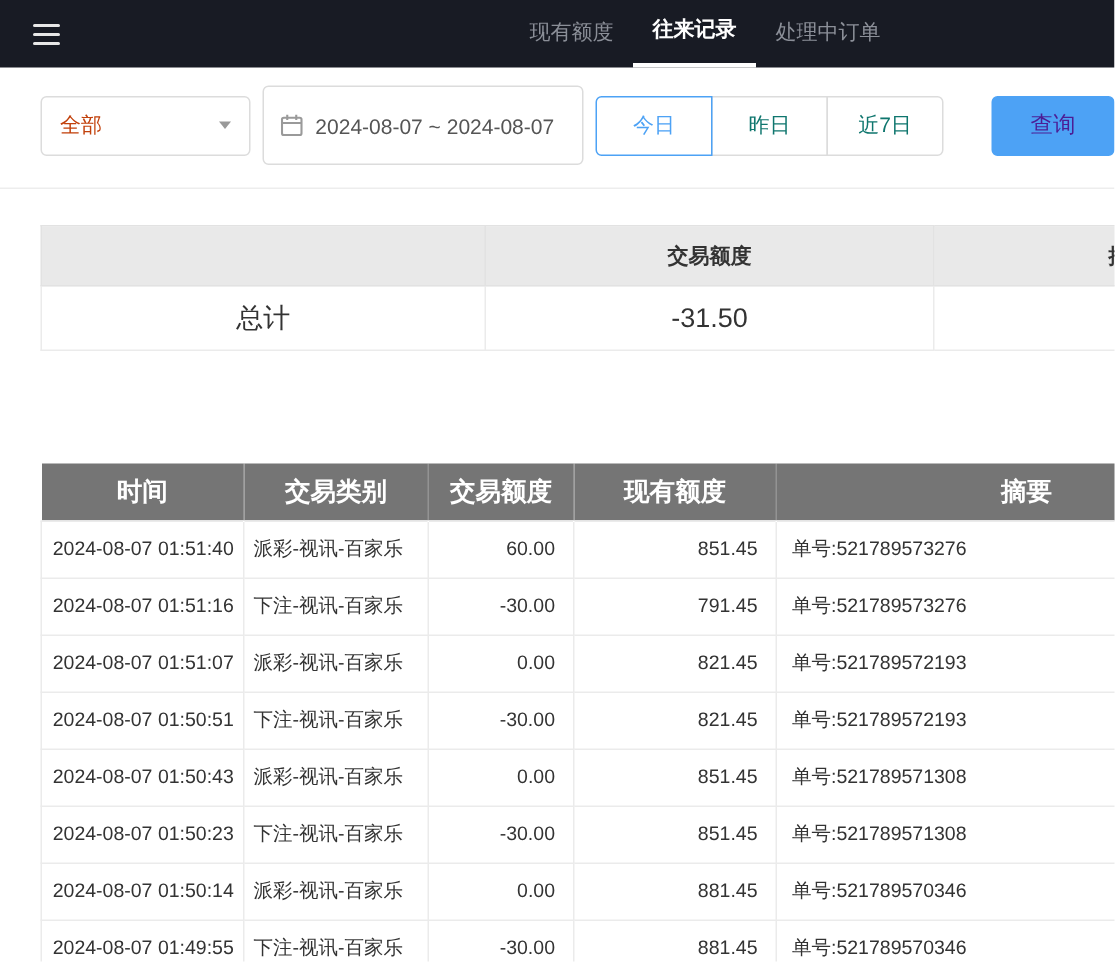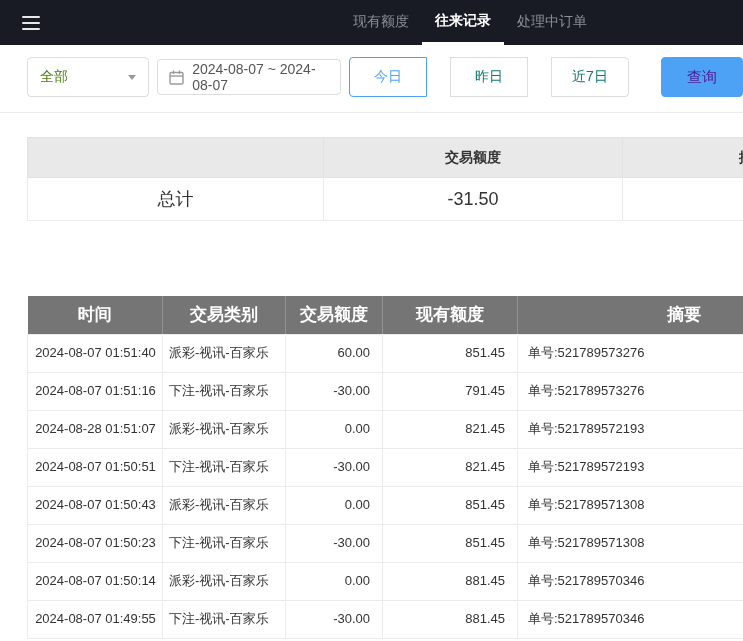--- a/index.html
+++ b/index.html
@@ -14,28 +14,28 @@
   .tabs { display: flex; margin-left: 300px; }
   .tab { padding: 0 13px; line-height: 42px; height: 45px; font-size: 14px;
     color: #8b8f98; cursor: pointer; border-bottom: 3px solid transparent; white-space: nowrap; }
   .tab.active { color: #ffffff; font-weight: bold; border-bottom-color: #ffffff; font-family: Liberation Serif, serif; }
 
   
   .filters { display: flex; align-items: center; padding: 12px 0 15px 27px;
     border-bottom: 1px solid #ededed; }
   .select { width: 150px; height: 40px; border: 1px solid #dcdcdc; border-radius: 4px;
     display: flex; align-items: center; justify-content: space-between;
-    padding: 0 12px; color: #4d7c0f; font-size: 14px; cursor: pointer; background: #fff; }
+    padding: 0 12px; color: #c2410c; font-size: 14px; cursor: pointer; background: #fff; }
   .caret { width: 0; height: 0; border-left: 4px solid transparent;
     border-right: 4px solid transparent; border-top: 5px solid #999; }
-  .date-input { margin-left: 8px; width: 230px; height: 36px; border: 1px solid #dcdcdc;
+  .date-input { margin-left: 8px; width: 230px; height: 53px; border: 1px solid #dcdcdc;
     border-radius: 4px; display: flex; align-items: center; padding: 0 11px;
     color: #555; font-size: 14px; background: #fff; cursor: text; }
   .date-input svg { flex: 0 0 auto; margin-right: 8px; }
-  .btn-group { display: flex; margin-left: 8px; gap: 24px; }
+  .btn-group { display: flex; margin-left: 8px; }
   .qbtn { width: 78px; height: 40px; background: #fff; border: 1px solid #dcdcdc;
     color: #0f766e; font-size: 14px; cursor: pointer; position: relative;
     font-family: inherit; }
   .qbtn + .qbtn { margin-left: -1px; }
   .qbtn:first-child { border-radius: 4px 0 0 4px; }
   .qbtn:last-child { border-radius: 0 4px 4px 0; }
   .qbtn.active { color: #4da2f5; border-color: #4da2f5; z-index: 1; }
   .search-btn { margin-left: 32px; width: 82px; height: 40px; background: #4da2f5;
     border: 1px solid #4da2f5; border-radius: 4px; color: #4c1d95; font-size: 15px;
     cursor: pointer; font-family: inherit; flex: 0 0 auto; }
@@ -159,21 +159,21 @@
 
   <tr>
     <td class="c-time">2024-08-07 01:51:16</td>
     <td class="c-type">下注-视讯-百家乐</td>
     <td class="c-amount">-30.00</td>
     <td class="c-balance">791.45</td>
     <td class="c-summary">单号:521789573276</td>
   </tr>
 
   <tr>
-    <td class="c-time">2024-08-28 01:51:07</td>
+    <td class="c-time">2024-08-07 01:51:07</td>
     <td class="c-type">派彩-视讯-百家乐</td>
     <td class="c-amount">0.00</td>
     <td class="c-balance">821.45</td>
     <td class="c-summary">单号:521789572193</td>
   </tr>
 
   <tr>
     <td class="c-time">2024-08-07 01:50:51</td>
     <td class="c-type">下注-视讯-百家乐</td>
     <td class="c-amount">-30.00</td>

